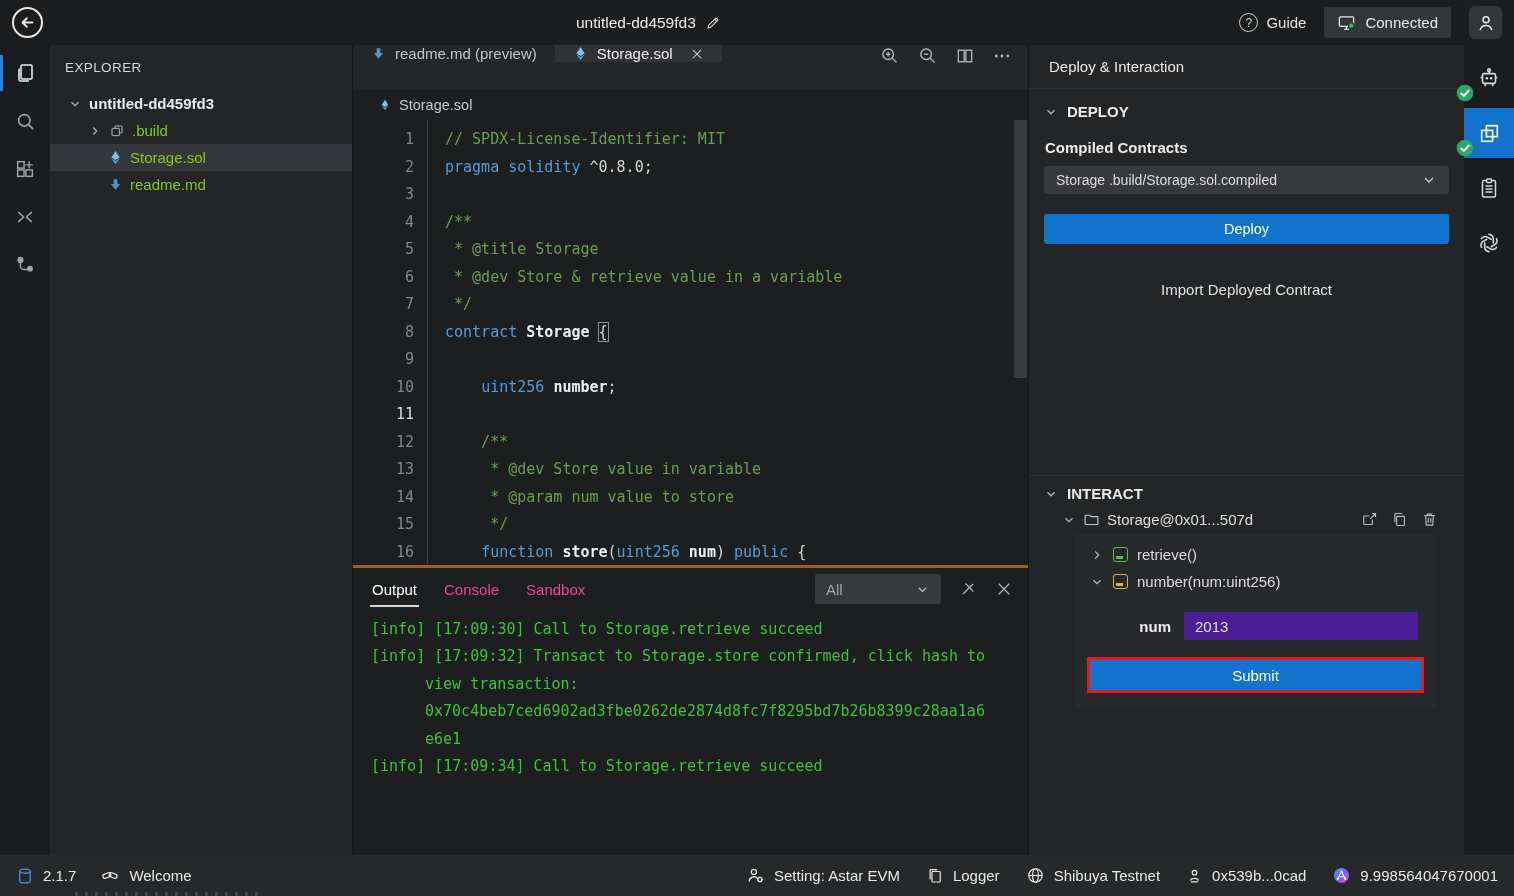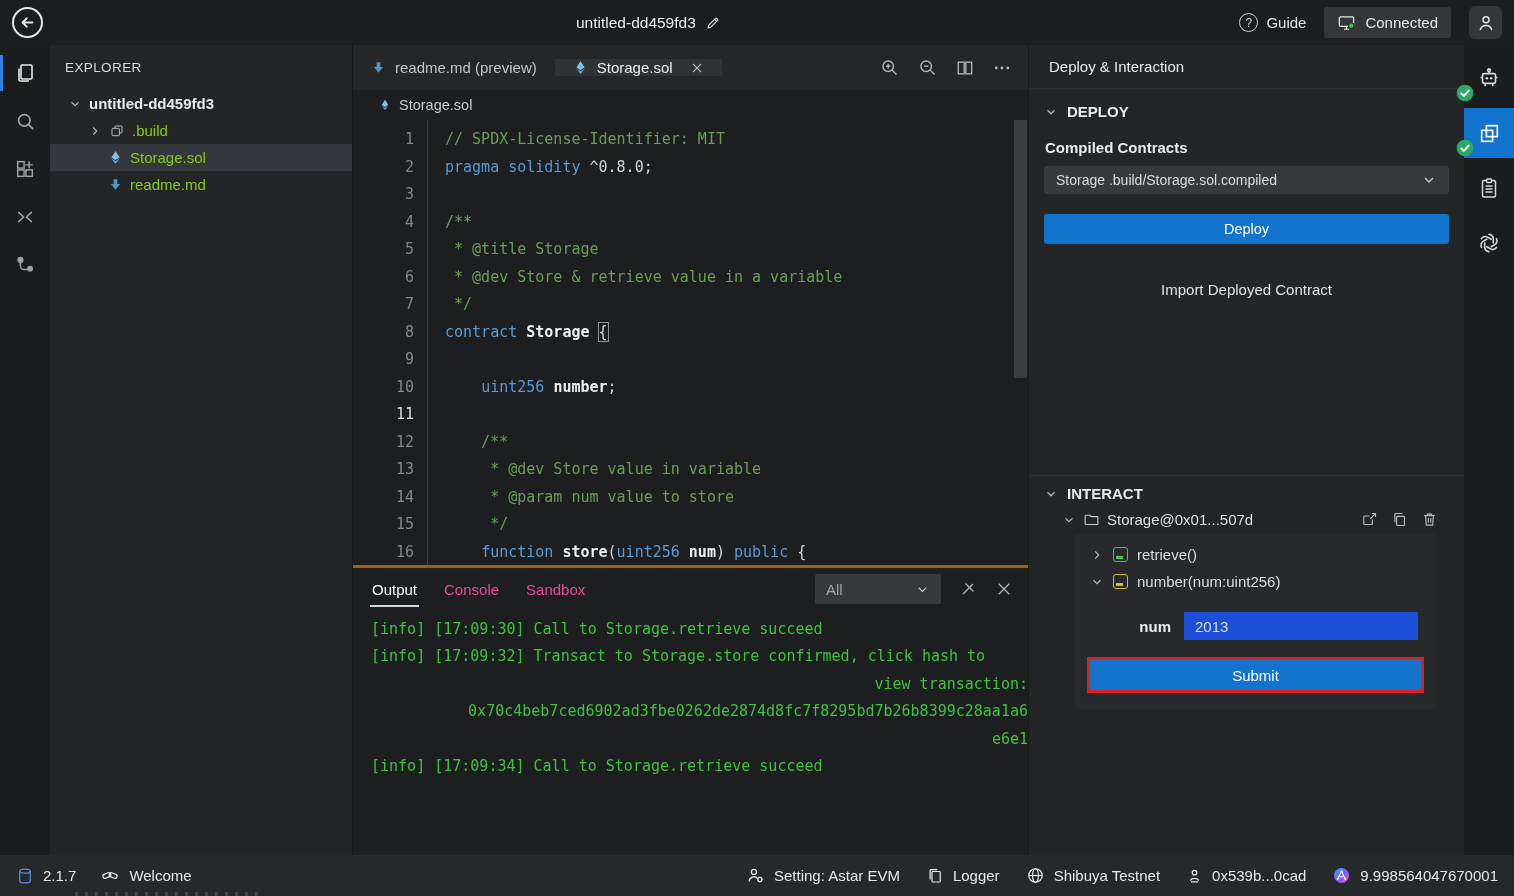--- a/index.html
+++ b/index.html
@@ -30,21 +30,21 @@
   .side-header { height:45px; display:flex; align-items:center; padding-left:15px; font-size:13.5px; letter-spacing:.4px; color:#d6d8d9; }
   .tree-row { height:27px; display:flex; align-items:center; gap:7px; font-size:15px; color:#84cc16; cursor:pointer; }
   .tree-row.selected { background:#34373b; }
   .tree-root { padding-left:18px; font-weight:bold; color:#e9eaeb; }
   .tree-l1 { padding-left:38px; }
   .tree-l1b { padding-left:58px; }
   .chev { color:#b6b9bb; }
 
   
   .editor-col { width:675px; flex:0 0 675px; background:#1c1e20; display:flex; flex-direction:column; }
-  .tabstrip { height:45px; background:#242628; display:flex; align-items:center; flex:0 0 45px; }
+  .tabstrip { height:45px; background:#242628; display:flex; align-items:flex-start; flex:0 0 45px; }
   .tab { display:flex; align-items:center; gap:9px; padding:0 18px; font-size:15px; color:#c3c6c8; cursor:pointer; }
   .tab.active { background:#303235; color:#ededed; }
   .tab .tab-close { color:#c3c6c8; margin-left:8px; }
   .tab-actions { margin-left:auto; display:flex; align-items:center; gap:17px; padding-right:16px; color:#b4b7b9; }
   .tab-actions > span { cursor:pointer; }
 
   .breadcrumb { height:30px; display:flex; align-items:center; gap:8px; padding-left:26px; font-size:14.5px; color:#c8cbcd; flex:0 0 30px; }
 
   .codewrap { flex:1; position:relative; min-height:0; }
   .gutter { position:absolute; left:0; top:6px; width:74px; text-align:right; padding-right:13px; font-family:"DejaVu Sans Mono", monospace; font-size:15px; line-height:27.5px; color:#81878b; }
@@ -62,21 +62,21 @@
   .out-tabs { height:42px; display:flex; align-items:center; gap:27px; padding-left:19px; flex:0 0 42px; }
   .out-tab { font-size:15px; color:#ec4899; cursor:pointer; position:relative; }
   .out-tab.active { color:#fff; }
   .out-tab.active::after { content:""; position:absolute; left:-2px; right:-2px; bottom:-9px; height:2px; background:#d8d8d8; }
   .out-controls { margin-left:auto; display:flex; align-items:center; gap:17px; padding-right:15px; }
   .out-filter { width:126px; height:30px; background:#37393c; border-radius:2px; display:flex; align-items:center; padding:0 11px; font-size:15px; color:#a3a3a3; cursor:pointer; }
   .out-filter .chev { margin-left:auto; }
   .out-icon { color:#aeb1b3; cursor:pointer; }
   .logs { padding:6px 0 0 18px; font-family:"DejaVu Sans Mono", monospace; font-size:15px; line-height:27.4px; }
   .log-line { white-space:pre; }
-  .log-line.cont { padding-left:54px;text-align:right; }
+  .log-line.cont { padding-left:54px; }
 
   
   .right-panel { width:436px; flex:0 0 436px; background:#232527; border-left:1px solid #17181a; position:relative; }
   .rp-header { height:44px; display:flex; align-items:center; padding-left:20px; font-size:15px; color:#ebebeb; border-bottom:1px solid #2d2f31; }
   .sec-head { display:flex; align-items:center; gap:9px; font-weight:bold; font-size:15px; color:#eaeaea; }
   .deploy-sec { padding:14px 15px 0 15px; }
   .cc-label { font-weight:bold; font-size:15px; color:#ececec; margin:19px 0 10px 1px; }
   .cc-select { height:28px; background:#37393c; border-radius:3px; display:flex; align-items:center; padding:0 12px; font-size:14px; color:#dddddd; cursor:pointer; }
   .cc-select .chev { margin-left:auto; }
   .deploy-btn { margin-top:20px; height:30px; background:#1173cb; border-radius:3px; display:flex; align-items:center; justify-content:center; font-size:14.5px; color:#fff; cursor:pointer; }
@@ -89,21 +89,21 @@
   .contract-icons span { cursor:pointer; }
   .method-box { margin:6px 28px 0 46px; background:#28292c; padding:7px 0 16px 0; }
   .m-row { height:27px; display:flex; align-items:center; gap:9px; padding-left:15px; font-size:15px; color:#dddddd; cursor:pointer; }
   .msq { width:15px; height:15px; border:1.5px solid; border-radius:3px; position:relative; }
   .msq::after { content:""; position:absolute; left:2px; bottom:2px; width:7px; height:3px; background:currentColor; }
   .msq.green { color:#4fc24f; border-color:#4fc24f; }
   .msq.yellow { color:#e0b public;}
   .msq.yellow { color:#ddb92e; border-color:#ddb92e; }
   .num-row { display:flex; align-items:center; margin:17px 18px 0 0; }
   .num-label { flex:0 0 96px; text-align:right; font-weight:bold; font-size:15px; color:#ececec; margin-right:13px; }
-  .num-input { flex:1; height:28px; background:#1d4ed8; border:none; outline:none; color:#dddddd; font-size:15px; font-family:"Liberation Sans",sans-serif; padding-left:11px; }
+  .num-input { flex:1; height:28px; background:#4c1d95; border:none; outline:none; color:#dddddd; font-size:15px; font-family:"Liberation Sans",sans-serif; padding-left:11px; }
   .submit-wrap { margin:17px 12px 0 12px; border:3px solid #de1f1f; }
   .submit-btn { height:30px; background:#1173cb; display:flex; align-items:center; justify-content:center; font-size:15px; color:#fff; cursor:pointer; }
 
   
   .right-rail { width:50px; flex:0 0 50px; background:#1b1c1e; display:flex; flex-direction:column; padding-top:8px; }
   .rail-item { height:50px; display:flex; align-items:center; justify-content:center; color:#d6d8d9; position:relative; cursor:pointer; margin-bottom:5px; }
   .rail-item.active { background:#1173cb; color:#fff; }
   .badge { position:absolute; left:-9px; bottom:0px; }
 
   

